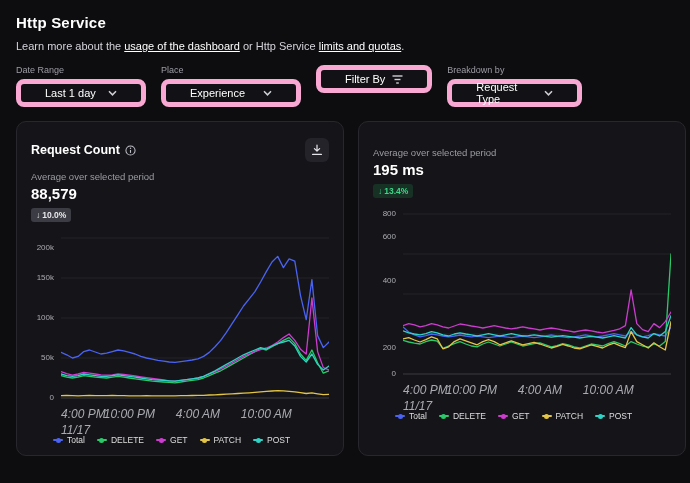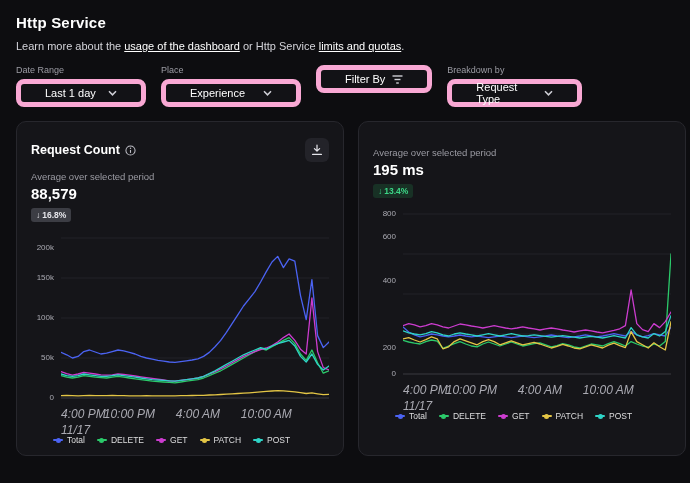--- a/index.html
+++ b/index.html
@@ -126,21 +126,21 @@
           <path d="M6 1v6 M3.4 4.6L6 7.2 8.6 4.6" stroke="#e6e6ec" stroke-width="1.2" fill="none" stroke-linecap="round" stroke-linejoin="round"></path>
           <path d="M1.6 10.4h8.8" stroke="#e6e6ec" stroke-width="1.2" stroke-linecap="round"></path>
         </svg>
       </button>
     </div>
     <div class="avg-label">Average over selected period</div>
     <div class="avg-row">
       <span class="avg-value">88,579</span>
       <span class="badge neutral">
           <span>↓</span>
-          <span>16.8%</span>
+          <span>10.0%</span>
         </span>
     </div>
     <div class="plot-wrap">
       <div class="ylabels">
           <div class="ytick" style="top: 161px;">0</div>
           <div class="ytick" style="top: 121px;">50k</div>
           <div class="ytick" style="top: 81px;">100k</div>
           <div class="ytick" style="top: 41px;">150k</div>
           <div class="ytick" style="top: 11px;">200k</div>
         </div>

